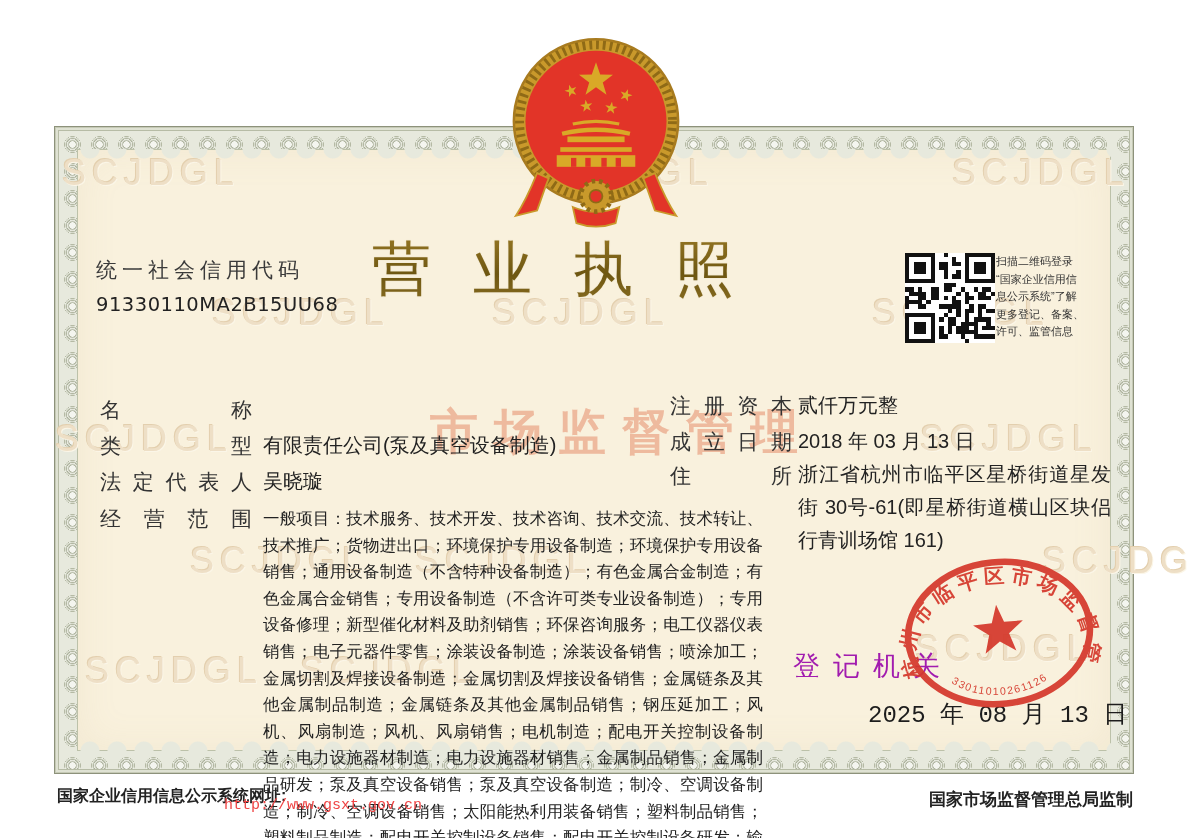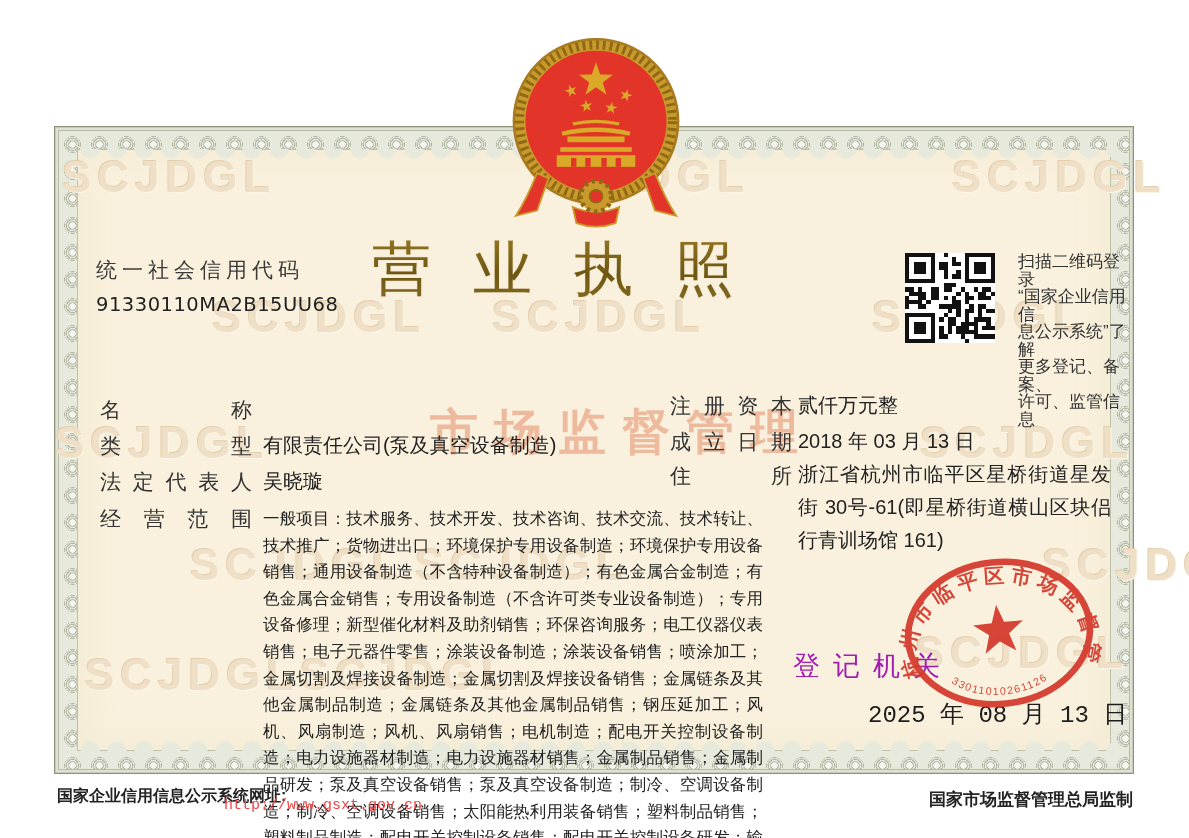--- a/index.html
+++ b/index.html
@@ -22,41 +22,41 @@
     border:1px solid #b7bca6; }
   .paper { position:absolute; inset:22px; background:#f9f1dd;
     box-shadow:0 0 0 1px #bcc1a9 inset, 0 0 40px rgba(190,170,120,.12) inset; }
   .paper::before, .paper::after { content:""; position:absolute; left:0; right:0; height:12px;
     background-image:radial-gradient(circle at 13px 100%, #e7e9dd 0 9px, transparent 10px);
     background-size:27px 12px; background-repeat:repeat-x; }
   .paper::before { top:0; transform:scaleY(-1); }
   .paper::after { bottom:0; }
 
   
-  .wm { position:absolute; font-weight:bold; font-size:44px; letter-spacing:6px;
+  .wm { position:absolute; font-weight:normal; font-size:36px; letter-spacing:6px;
     color:#eedfc6; text-shadow:1px 1px 0 #fbf6e8, -1px -1px 0 #e3cfae; user-select:none; }
   .wm-red { position:absolute; left:430px; top:400px; font-family:"Liberation Serif","DejaVu Serif",serif;
     font-weight:bold; font-size:48px; letter-spacing:16px; color:rgba(226,126,90,.48); }
 
   
   .emblem { position:absolute; left:506px; top:32px; width:180px; height:200px; }
 
   
   .credit { position:absolute; left:96px; top:256px; }
   .credit .lab { font-size:21px; letter-spacing:5px; color:#3a3a3a; }
   .credit .code { font-size:19.5px; margin-top:9px; letter-spacing:.5px; color:#222;
     font-family:"DejaVu Sans",sans-serif; }
   .license-title { position:absolute; left:330px; top:230px; width:530px; text-align:left;
     font-size:59px; font-weight:normal; letter-spacing:42px; text-indent:42px; white-space:nowrap;
     background:linear-gradient(180deg,#a8862c 0%,#6e5712 55%,#97792a 100%);
     -webkit-background-clip:text; background-clip:text; color:transparent;
     text-shadow:0 0 1px rgba(110,87,18,.25); }
   .qr-wrap { position:absolute; left:905px; top:253px; display:flex; }
   .qr { width:90px; height:90px; background:#fff; }
-  .qr-caption { margin-left:23px; width:112px; font-size:17px; line-height:17.5px; color:#333; }
+  .qr-caption { margin-left:1px; width:112px; font-size:11px; line-height:17.5px; color:#333; }
 
   
   .flabel { position:absolute; font-size:21px; color:#333; text-align:justify; text-align-last:justify; }
   .fvalue { position:absolute; font-size:20px; color:#222; }
   .scope { position:absolute; left:263px; top:505px; width:500px; font-size:16.5px;
     line-height:26.6px; text-align:justify; color:#222; }
   .addr { line-height:33px; width:313px; text-align:justify; }
 
   
   .reg-label { position:absolute; left:793px; top:648px; font-size:27px; letter-spacing:13px;

